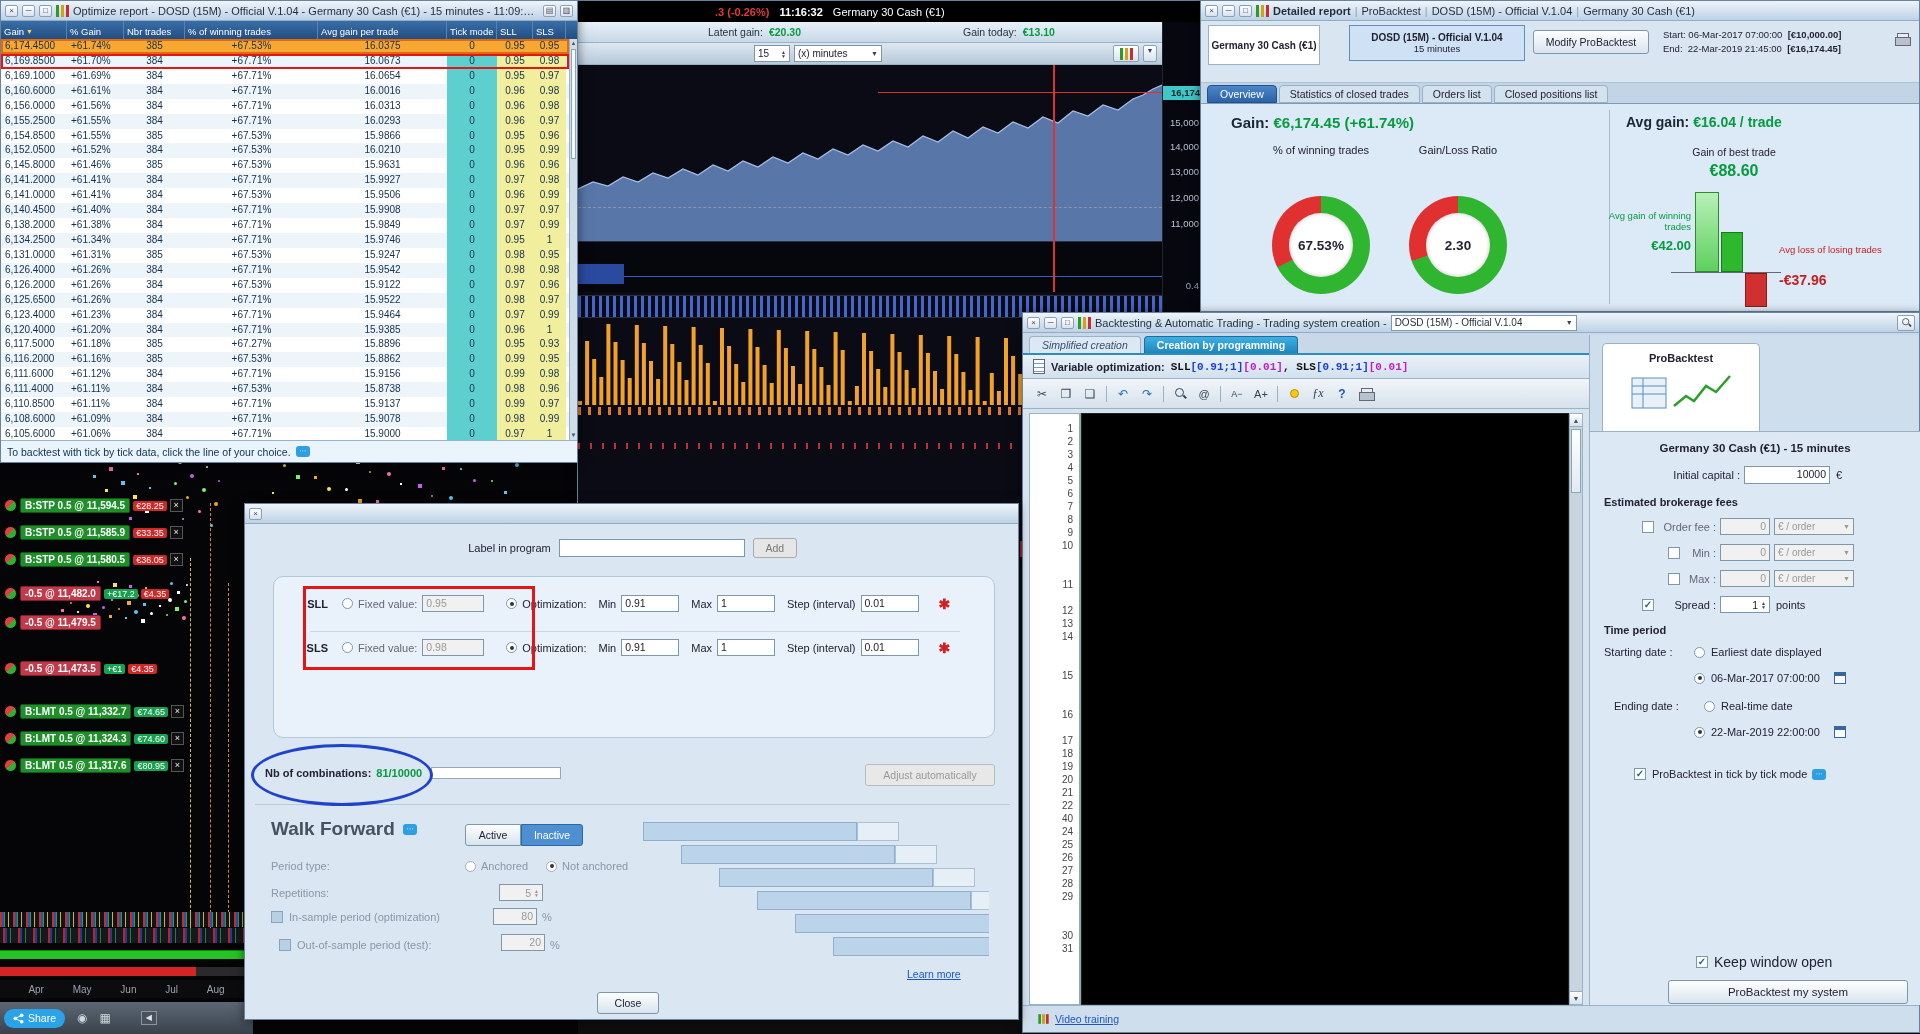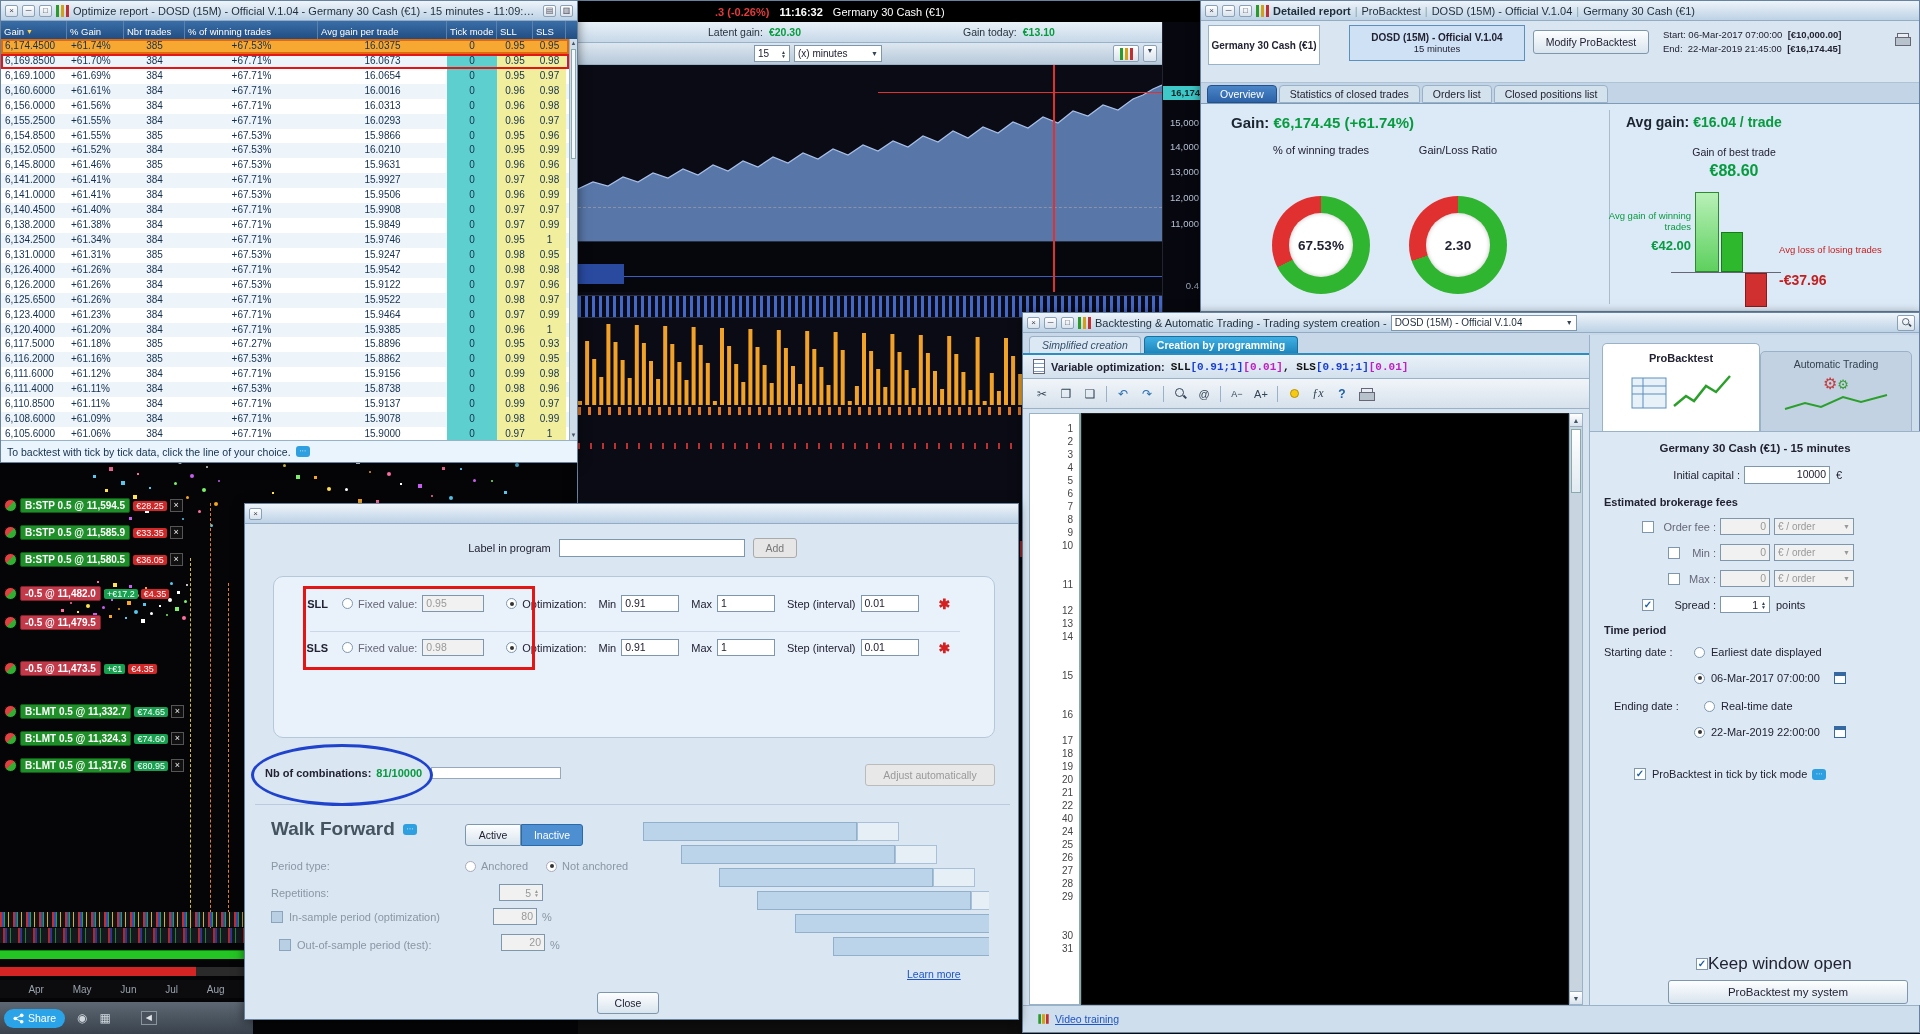--- a/index.html
+++ b/index.html
@@ -999,27 +999,20 @@
     <div style="position:absolute;left:12px;top:8px;width:158px;height:89px;background:#fff;border:1px solid #9ab2c8;border-bottom:none;border-radius:5px 5px 0 0;text-align:center">
       <div style="font-size:11px;font-weight:bold;margin-top:8px">ProBacktest</div>
       <svg width="110" height="46" viewBox="0 0 110 46" style="margin-top:6px">
           <rect x="6" y="8" width="34" height="30" fill="#e8f0f8" stroke="#5a8fc0"></rect>
           <line x1="6" y1="16" x2="40" y2="16" stroke="#5a8fc0"></line>
           <line x1="6" y1="24" x2="40" y2="24" stroke="#5a8fc0"></line>
           <line x1="17" y1="8" x2="17" y2="38" stroke="#5a8fc0"></line>
           <polyline points="48,36 60,26 68,31 80,16 90,22 104,6" fill="none" stroke="#2aa02a" stroke-width="2.5"></polyline>
         </svg>
     </div>
-    <div style="position:absolute;left:170px;top:16px;width:152px;height:81px;background:#c2d2e2;border:1px solid #9ab2c8;border-radius:5px 5px 0 0;text-align:center">
-      <div style="font-size:10.5px;margin-top:6px;color:#33414f">Automatic Trading</div>
-      <div style="margin-top:4px"><span style="color:#c04040;font-size:16px">⚙</span><span style="color:#3a9a3a;font-size:13px">⚙</span></div>
-      <svg width="110" height="20" viewBox="0 0 110 20">
-          <polyline points="4,16 24,10 40,14 62,4 80,9 106,2" fill="none" stroke="#2aa02a" stroke-width="2"></polyline>
-        </svg>
-    </div>
 
     <div style="position:absolute;left:0;top:96px;width:330px;height:574px;background:#dce9f5;border-top:1px solid #9ab2c8">
       <div style="text-align:center;font-size:11.5px;font-weight:bold;margin-top:10px">Germany 30 Cash (€1) - 15 minutes</div>
       <div style="position:absolute;left:0;top:34px;width:330px;display:flex;align-items:center">
         <span style="width:150px;text-align:right;font-size:11px">Initial capital :</span>
         <span class="tin" style="width:86px;height:18px;margin-left:4px;text-align:right">10000</span>
         <span style="margin-left:6px;font-size:11px">€</span>
       </div>
       <div style="position:absolute;left:14px;top:64px;font-size:11px;font-weight:bold">Estimated brokerage fees</div>
 
@@ -1087,21 +1080,21 @@
       </div>
 
       <div style="position:absolute;left:0;top:336px;width:330px;display:flex;align-items:center">
         <span class="chk on" style="margin-left:44px"></span>
         <span style="margin-left:6px;font-size:11px">ProBacktest in tick by tick mode</span>
         <span class="bubble" style="margin-left:5px">⋯</span>
       </div>
 
       <div style="position:absolute;left:0;top:522px;width:330px;display:flex;align-items:center">
         <span class="chk on" style="margin-left:106px"></span>
-        <span style="font-size:17px">Keep window open</span>
+        <span style="margin-left:6px;font-size:14px">Keep window open</span>
       </div>
       <span class="btn" style="position:absolute;left:78px;top:548px;width:240px;height:24px;font-size:11.5px">ProBacktest my system</span>
     </div>
   </div>
 
   <div style="position:absolute;left:0;bottom:0;width:100%;height:27px;background:#cfdeec;border-top:1px solid #9ab2c8;display:flex;align-items:center;gap:5px;padding:0 14px">
     <span class="i-candles" style="transform:scale(.8)"></span>
     <a class="link">Video training</a>
   </div>
 </div>

